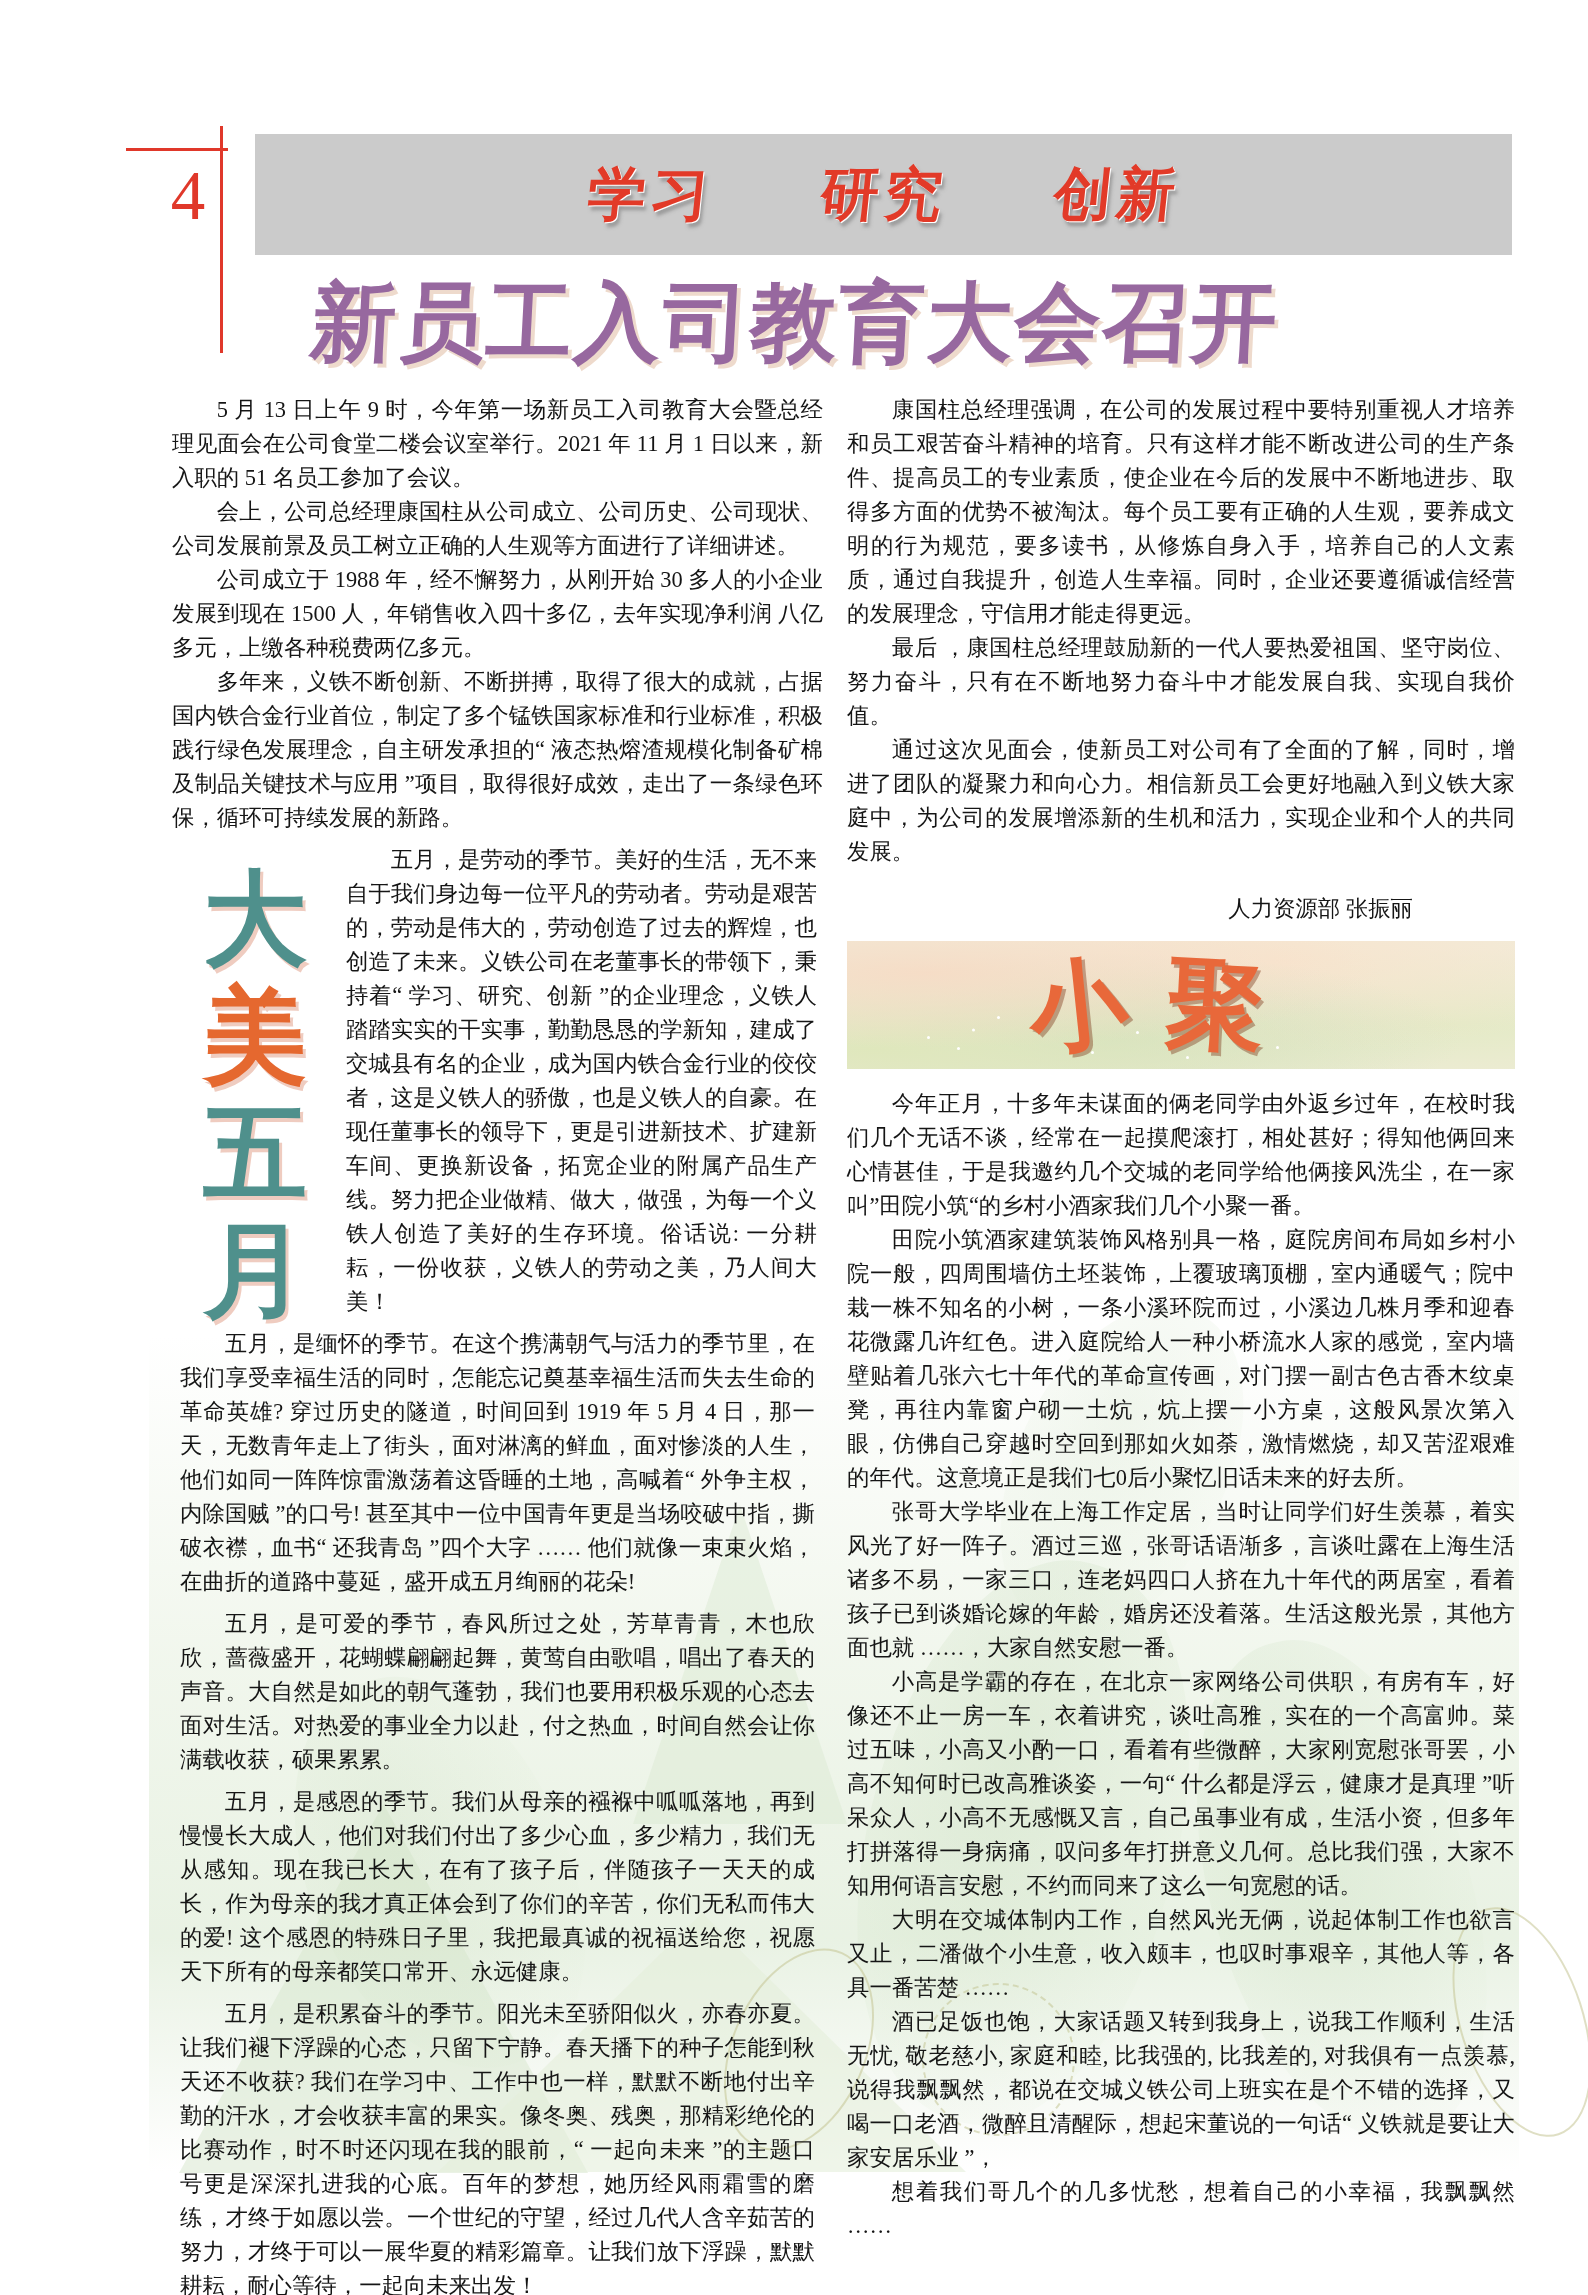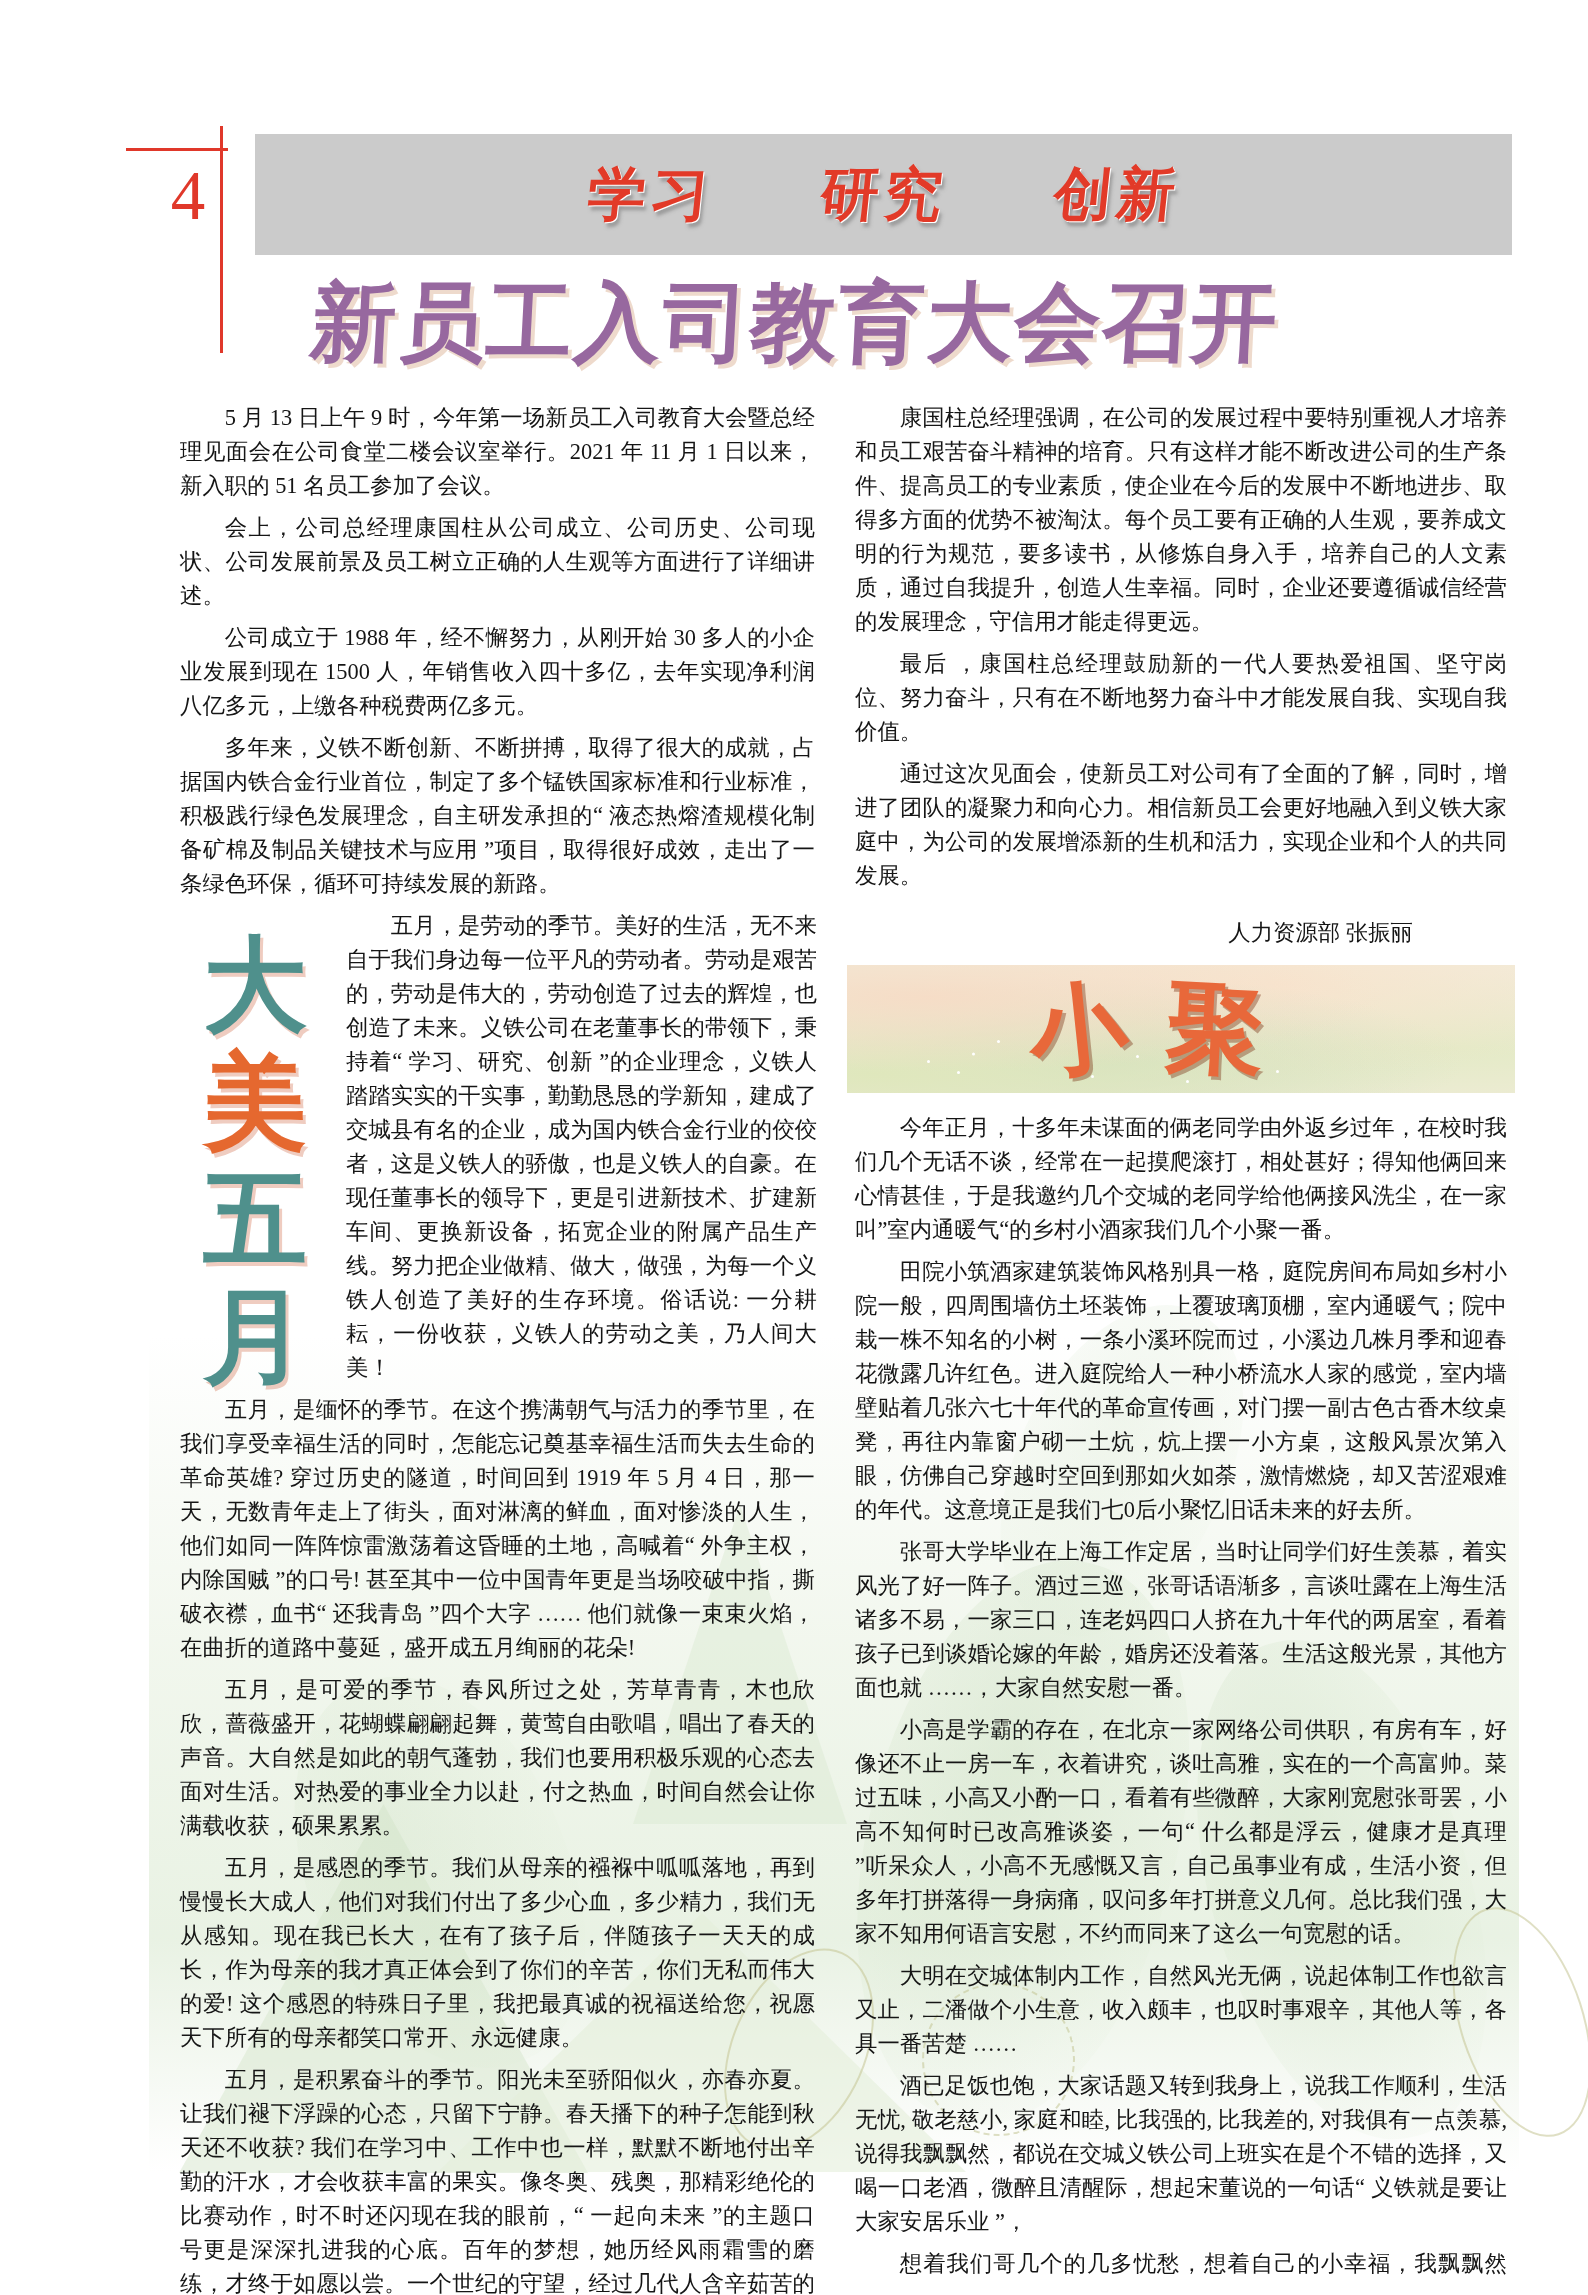--- a/index.html
+++ b/index.html
@@ -41,21 +41,21 @@
   .main-title{position:absolute;left:0;top:265px;width:100%;text-align:center;z-index:1;
               font-family:"DejaVu Sans","Liberation Sans",sans-serif;font-weight:bold;
               font-size:86px;color:#97689f;letter-spacing:2px;transform:skewX(-3deg);
               text-shadow:4px 4px 0 rgba(224,188,162,0.55);}
 
   
   .columns{position:absolute;left:172px;top:393px;width:1343px;display:flex;gap:24px;z-index:2;}
   .col{font-size:22.4px;line-height:34px;text-align:justify;text-justify:inter-ideograph;}
   .col-l{width:651px;}
   .col-r{width:668px;}
-  p.body-p{margin:8px;text-indent:2em;word-break:break-word;}
+  p.body-p{margin:0;text-indent:2em;word-break:break-word;}
   .byline{text-align:right;margin-top:23px;}
   .byline-a1{padding-right:102px;}
   .byline-a2{padding-right:75px;margin-top:15px;}
 
   
   .may{position:relative;margin-top:8px;}
   .may-title{position:absolute;left:11px;top:24px;width:144px;display:flex;flex-direction:column;
              align-items:center;gap:13px;font-family:"DejaVu Sans","Liberation Sans",sans-serif;
              font-weight:bold;font-size:104px;line-height:1;
              text-shadow:3px 3.5px 0 rgba(206,96,58,0.32);}
@@ -145,21 +145,21 @@
       <div class="byline byline-a1">人力资源部 张振丽</div>
 
       <div class="banner">
         <div class="speckles"></div>
         <div class="banner-title">
           <span class="zi1">小</span>
           <span class="zi2">聚</span>
         </div>
       </div>
 
-      <p class="body-p">今年正月，十多年未谋面的俩老同学由外返乡过年，在校时我们几个无话不谈，经常在一起摸爬滚打，相处甚好；得知他俩回来心情甚佳，于是我邀约几个交城的老同学给他俩接风洗尘，在一家叫”室内通暖气“的乡村小酒家我们几个小聚一番。</p>
+      <p class="body-p">今年正月，十多年未谋面的俩老同学由外返乡过年，在校时我们几个无话不谈，经常在一起摸爬滚打，相处甚好；得知他俩回来心情甚佳，于是我邀约几个交城的老同学给他俩接风洗尘，在一家叫”田院小筑“的乡村小酒家我们几个小聚一番。</p>
       <p class="body-p">田院小筑酒家建筑装饰风格别具一格，庭院房间布局如乡村小院一般，四周围墙仿土坯装饰，上覆玻璃顶棚，室内通暖气；院中栽一株不知名的小树，一条小溪环院而过，小溪边几株月季和迎春花微露几许红色。进入庭院给人一种小桥流水人家的感觉，室内墙壁贴着几张六七十年代的革命宣传画，对门摆一副古色古香木纹桌凳，再往内靠窗户砌一土炕，炕上摆一小方桌，这般风景次第入眼，仿佛自己穿越时空回到那如火如荼，激情燃烧，却又苦涩艰难的年代。这意境正是我们七0后小聚忆旧话未来的好去所。</p>
       <p class="body-p">张哥大学毕业在上海工作定居，当时让同学们好生羡慕，着实风光了好一阵子。酒过三巡，张哥话语渐多，言谈吐露在上海生活诸多不易，一家三口，连老妈四口人挤在九十年代的两居室，看着孩子已到谈婚论嫁的年龄，婚房还没着落。生活这般光景，其他方面也就 ……，大家自然安慰一番。</p>
       <p class="body-p">小高是学霸的存在，在北京一家网络公司供职，有房有车，好像还不止一房一车，衣着讲究，谈吐高雅，实在的一个高富帅。菜过五味，小高又小酌一口，看着有些微醉，大家刚宽慰张哥罢，小高不知何时已改高雅谈姿，一句“ 什么都是浮云，健康才是真理 ”听呆众人，小高不无感慨又言，自己虽事业有成，生活小资，但多年打拼落得一身病痛，叹问多年打拼意义几何。总比我们强，大家不知用何语言安慰，不约而同来了这么一句宽慰的话。</p>
       <p class="body-p">大明在交城体制内工作，自然风光无俩，说起体制工作也欲言又止，二潘做个小生意，收入颇丰，也叹时事艰辛，其他人等，各具一番苦楚 ……</p>
       <p class="body-p">酒已足饭也饱，大家话题又转到我身上，说我工作顺利，生活无忧, 敬老慈小, 家庭和睦, 比我强的, 比我差的, 对我俱有一点羡慕, 说得我飘飘然，都说在交城义铁公司上班实在是个不错的选择，又喝一口老酒，微醉且清醒际，想起宋董说的一句话“ 义铁就是要让大家安居乐业 ”，</p>
       <p class="body-p">想着我们哥几个的几多忧愁，想着自己的小幸福，我飘飘然 ……</p>
 
     </div>
   </div>
 </div>

